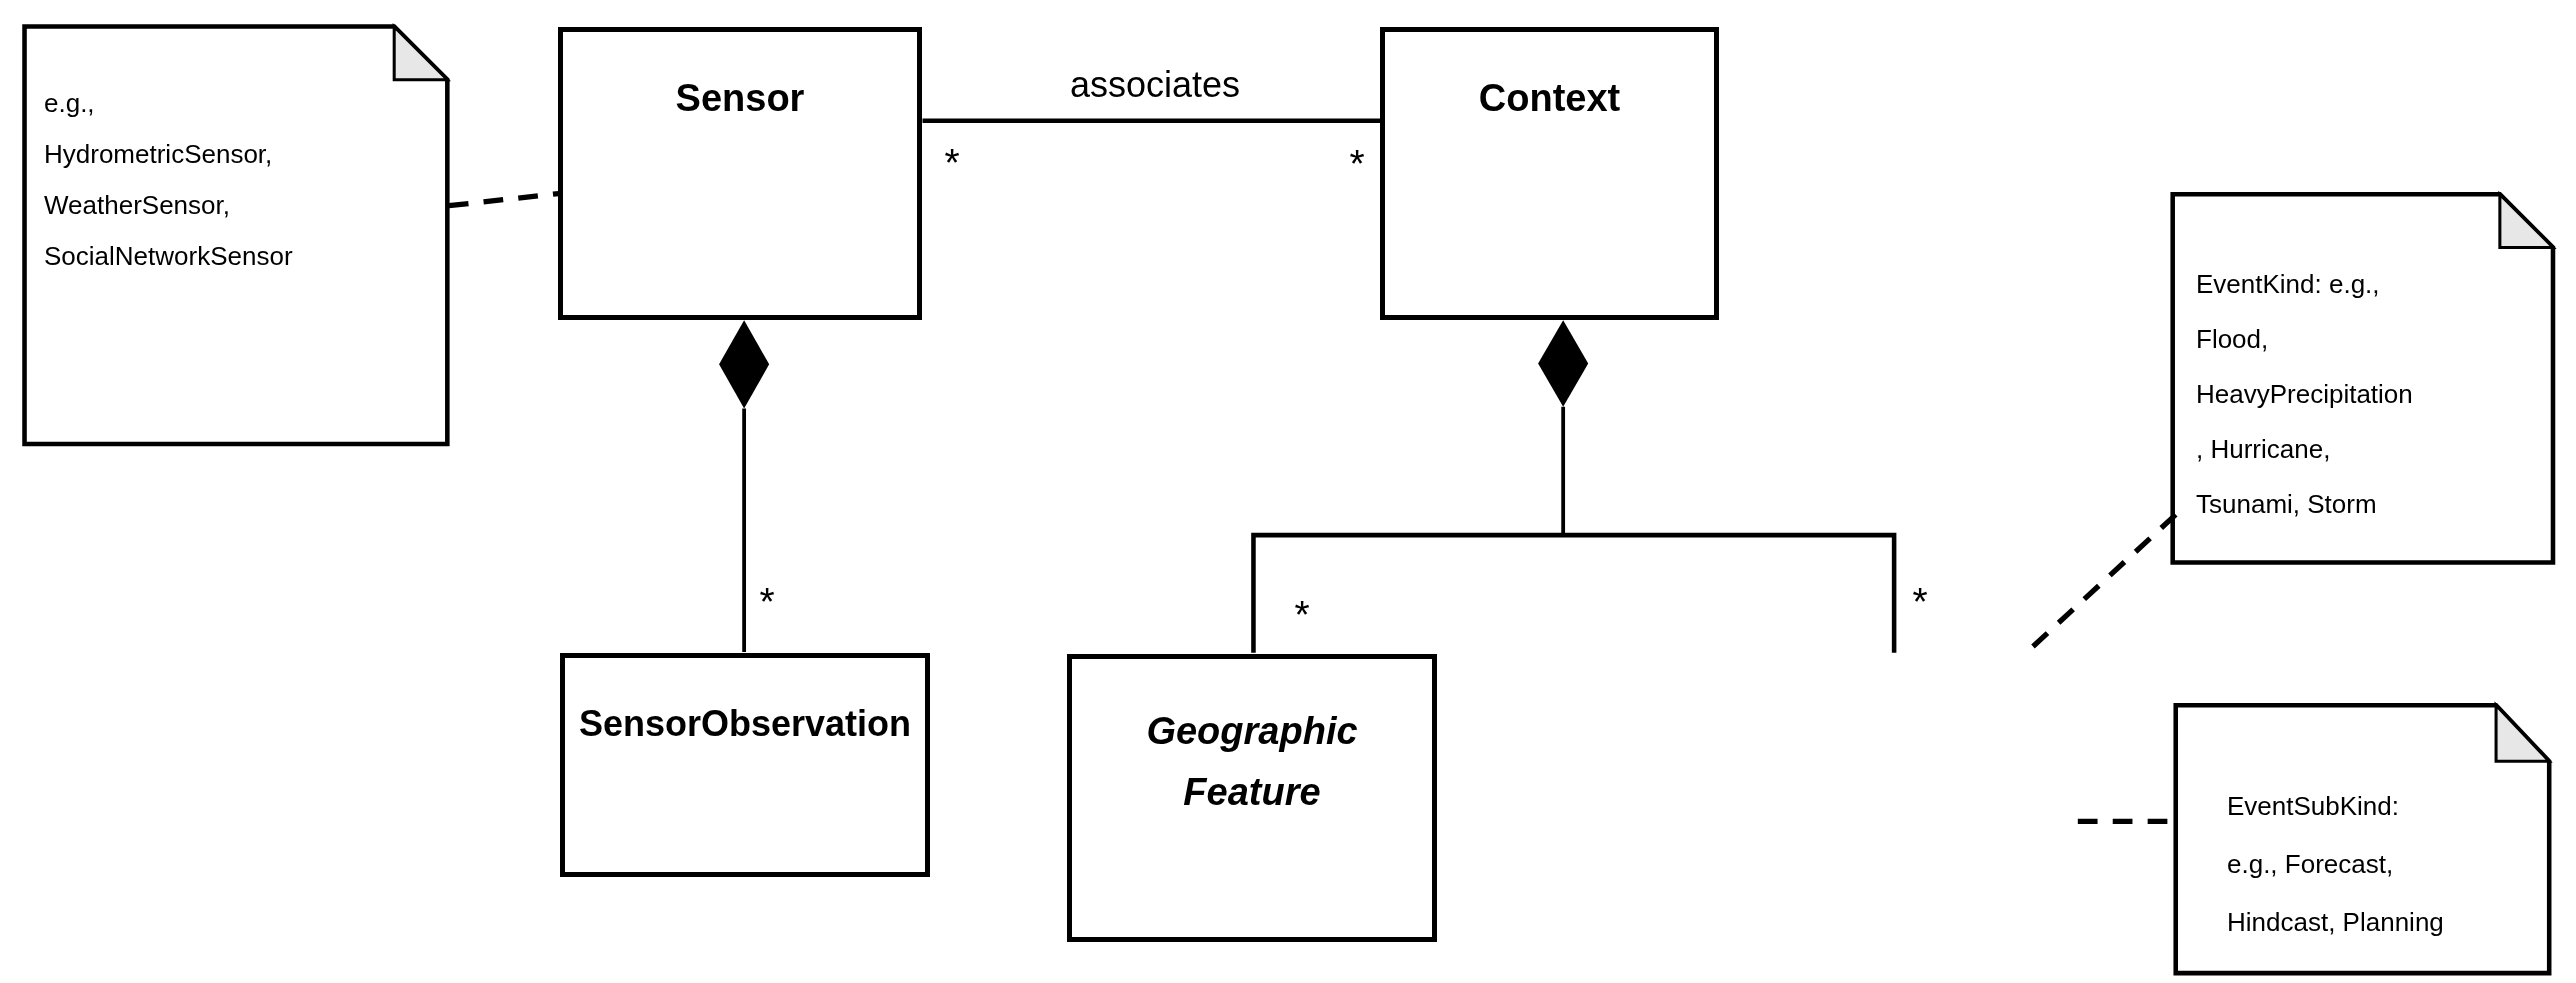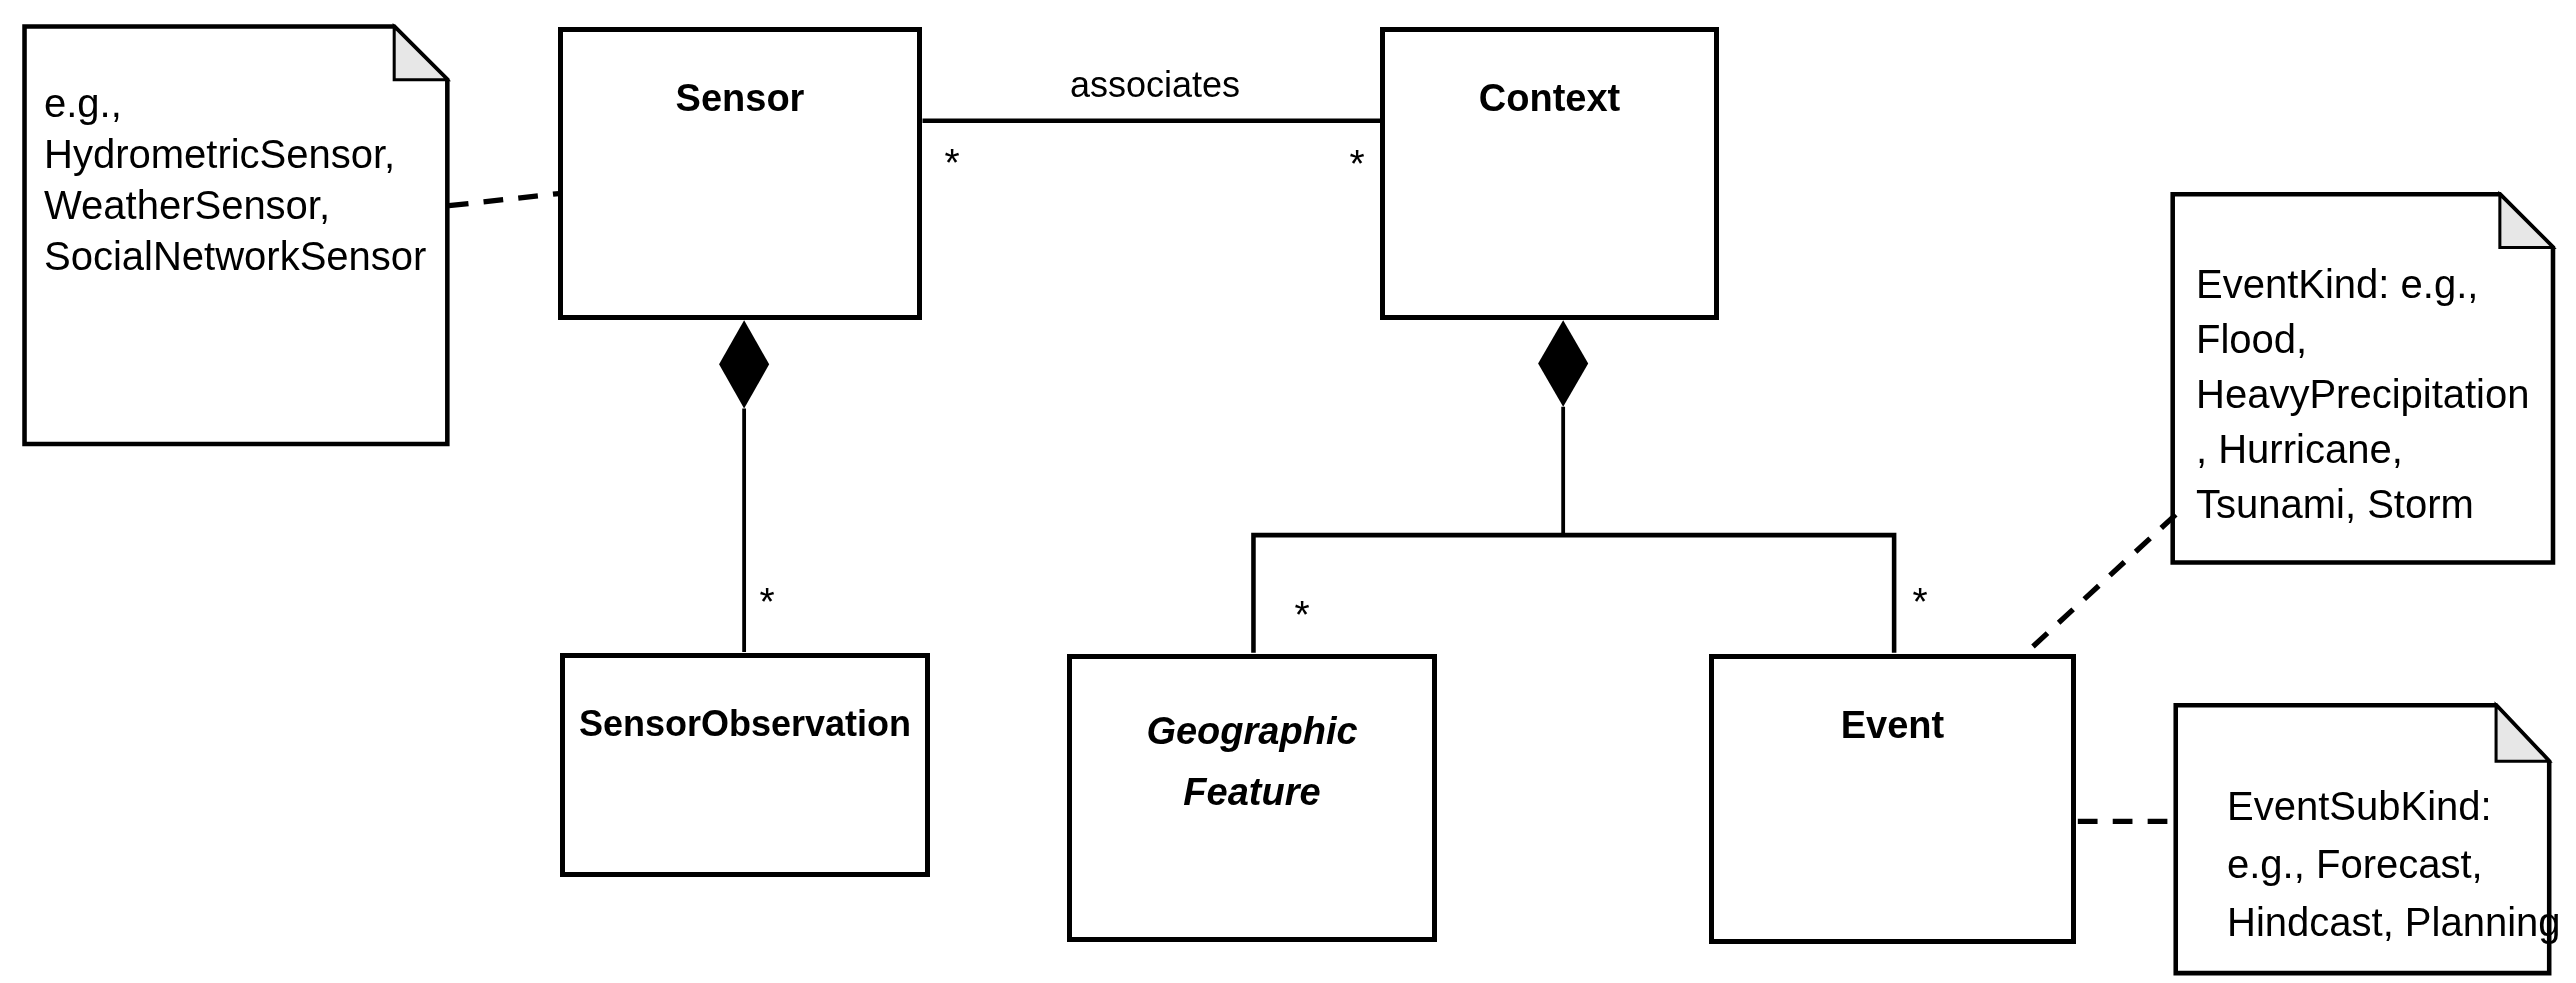--- a/index.html
+++ b/index.html
@@ -39,21 +39,21 @@
   #class-sensor            { left: 558px;  top: 26.6px;  width: 364px; height: 293px; padding-top: 43px; }
   #class-context           { left: 1380px; top: 26.6px;  width: 339px; height: 293px; padding-top: 43px; }
   #class-sensorobservation { left: 560px;  top: 653px; width: 370px; height: 224px; padding-top: 43px; font-size: 36px; }
   #class-geographicfeature { left: 1067px; top: 654px; width: 370px; height: 288px; padding-top: 42px;
                              font-style: italic; line-height: 61px; }
   #class-geographicfeature .class-label { max-width: 258px; margin: 0 auto; }
   #class-event             { left: 1709px; top: 654px; width: 367px; height: 290px; padding-top: 43px; }
 
   .note-text {
     position: absolute;
-    font-size: 40px;
+    font-size: 26px;
     white-space: nowrap;
   }
   .note-text .note-line { display: block; }
   #note-sensor-text       { left: 44px;   top: 78px;  line-height: 51px; }
   #note-eventkind-text    { left: 2196px; top: 257px;  line-height: 55px; }
   #note-eventsubkind-text { left: 2199px; top: 777px; line-height: 58px; margin-left: 28px; }
 
   #association-label {
     position: absolute;
     left: 1041px;
@@ -117,23 +117,20 @@
   </div>
   <div class="classbox" id="class-context">
     <span class="class-label">Context</span>
   </div>
   <div class="classbox" id="class-sensorobservation">
     <span class="class-label">SensorObservation</span>
   </div>
   <div class="classbox" id="class-geographicfeature">
     <span class="class-label">Geographic Feature</span>
   </div>
-  <div class="classbox" id="class-event">
-    <span class="class-label">Event</span>
-  </div>
 
   <div id="association-label">associates</div>
 
   <div class="multiplicity" id="mult-association-sensor-end">*</div>
   <div class="multiplicity" id="mult-association-context-end">*</div>
   <div class="multiplicity" id="mult-sensorobservation">*</div>
   <div class="multiplicity" id="mult-geographicfeature">*</div>
   <div class="multiplicity" id="mult-event">*</div>
 
   <div class="note-text" id="note-sensor-text">

